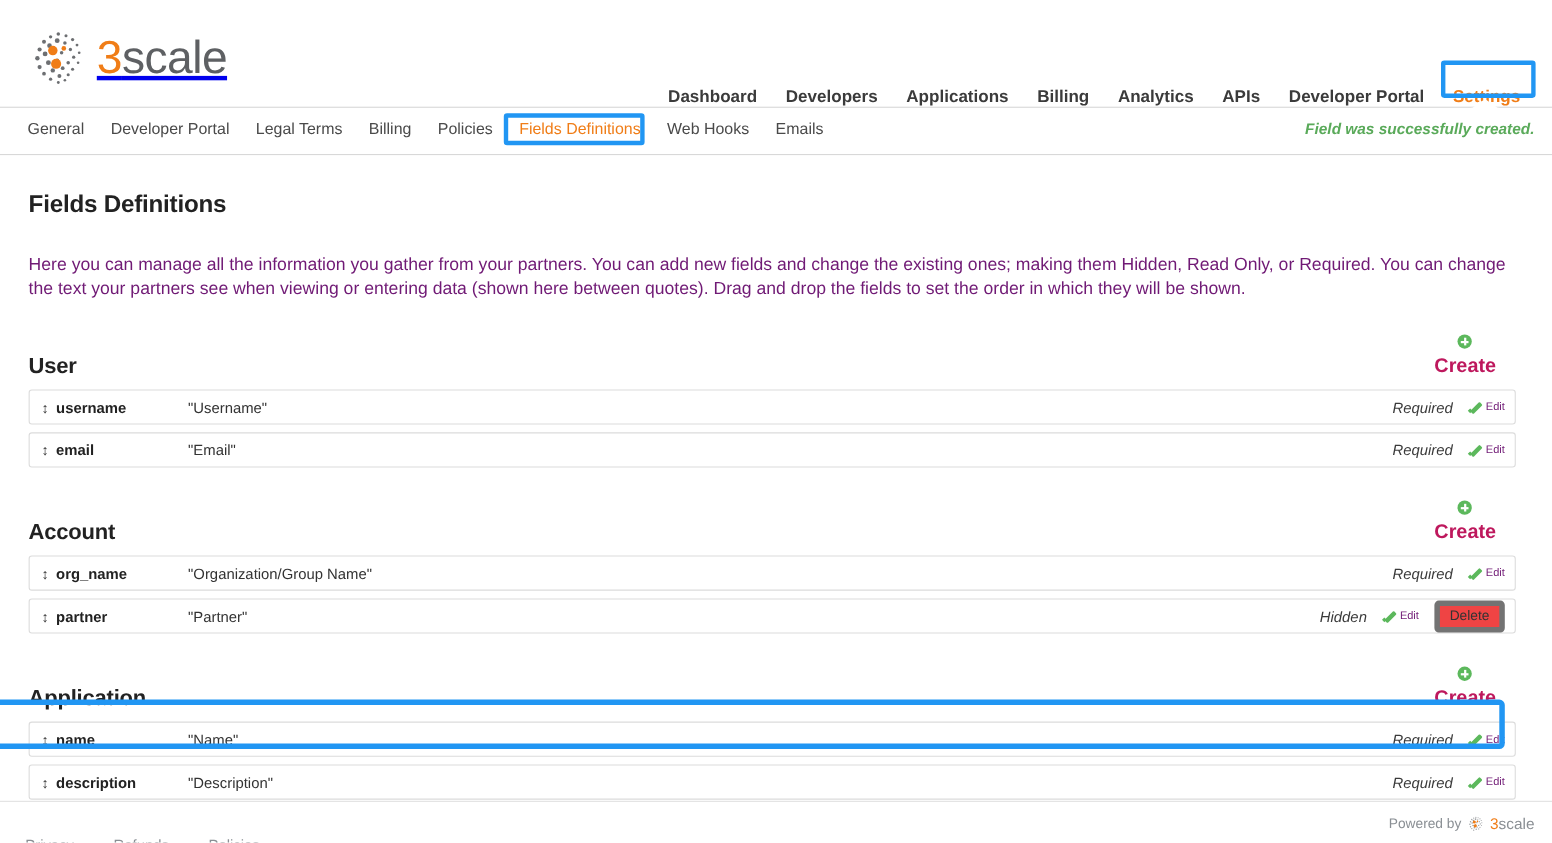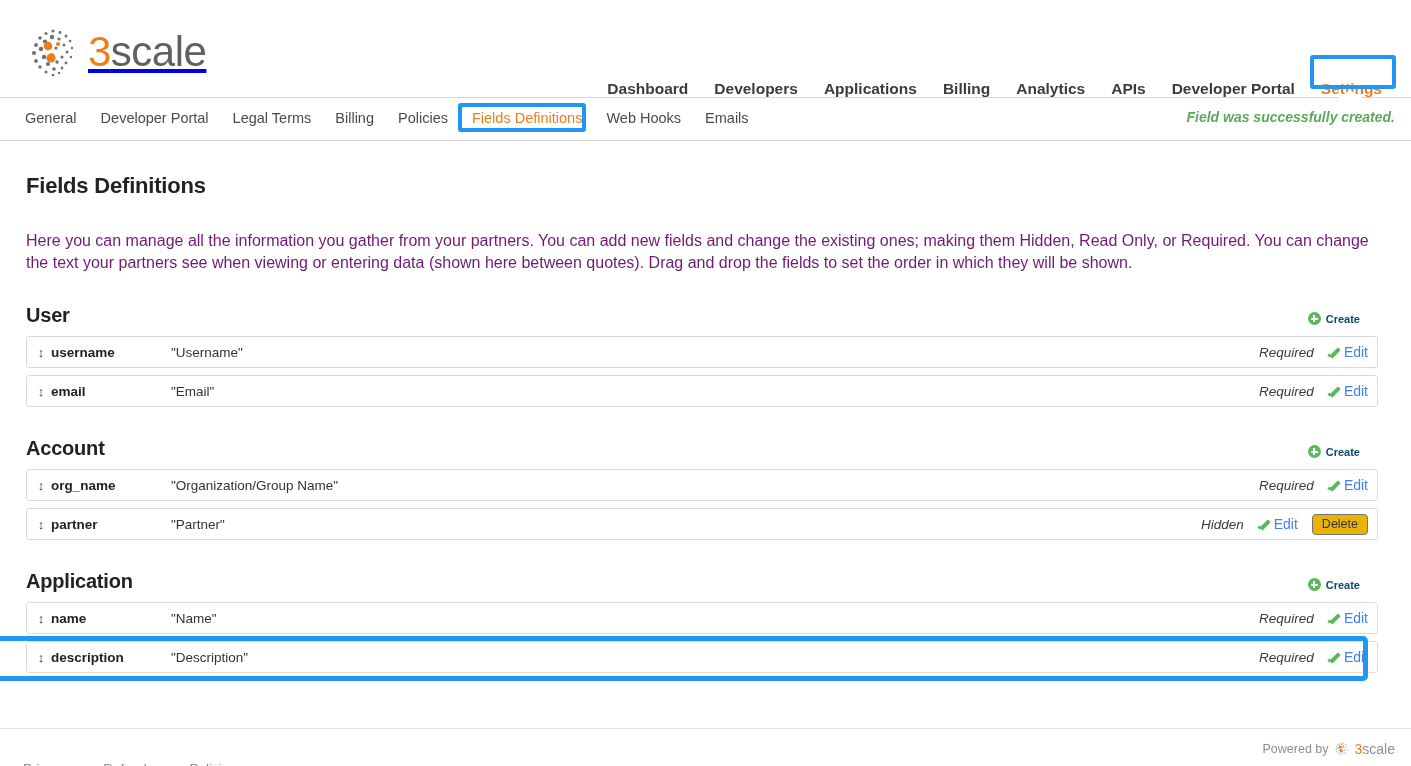--- a/index.html
+++ b/index.html
@@ -153,29 +153,30 @@
     margin-bottom: 9px;
   }
   h2.section-title {
     font-size: 20px;
     font-weight: bold;
     color: #222222;
     margin: 0;
     letter-spacing: -0.2px;
   }
   .create-link {
-    font-size: 11px;
+    font-size: 18px;
     font-weight: bold;
-    color: #0c4a6e;
+    color: #be185d;
     text-decoration: none;
     display: inline-flex;
     align-items: center;
     gap: 5px;
     margin-bottom: 2px;
     margin-right: 25px;
+    flex-direction: column;
   }
   .plus-icon {
     width: 13px; height: 13px;
     border-radius: 50%;
     background: #5cb85c;
     position: relative;
     display: inline-block;
   }
   .plus-icon::before, .plus-icon::after {
     content: "";
@@ -222,22 +223,22 @@
     align-items: center;
     gap: 14px;
     padding-right: 9px;
   }
   .field-status {
     font-size: 13.5px;
     font-style: italic;
     color: #3a3a3a;
   }
   .edit-link {
-    font-size: 14px;
-    color: #3b82f6;
+    font-size: 10px;
+    color: #701a75;
     text-decoration: none;
     display: inline-flex;
     align-items: center;
     gap: 4px;
   }
   .pencil-icon {
     display: inline-block;
     width: 12px;
     height: 12px;
     position: relative;
@@ -255,22 +256,22 @@
     content: "";
     position: absolute;
     left: 0px; top: 8.4px;
     width: 3px; height: 3px;
     background: #5cb85c;
     transform: rotate(-45deg);
   }
   .delete-btn {
     font-size: 12.5px;
     color: #333333;
-    background: #eab308;
-    border: 1px solid #737373;
+    background: #ef4444;
+    border: 5px solid #737373;
     border-radius: 4px;
     padding: 2px 9px 3px;
     line-height: 14px;
     cursor: pointer;
     font-family: "Liberation Sans", sans-serif;
   }
 
   
   .footer {
     position: absolute;

